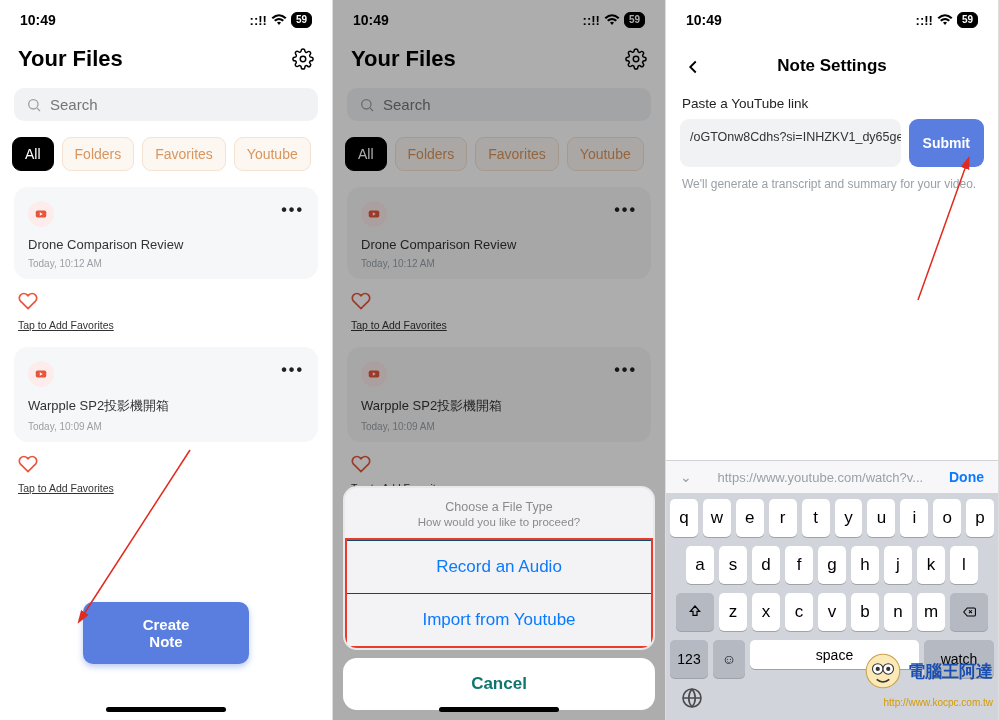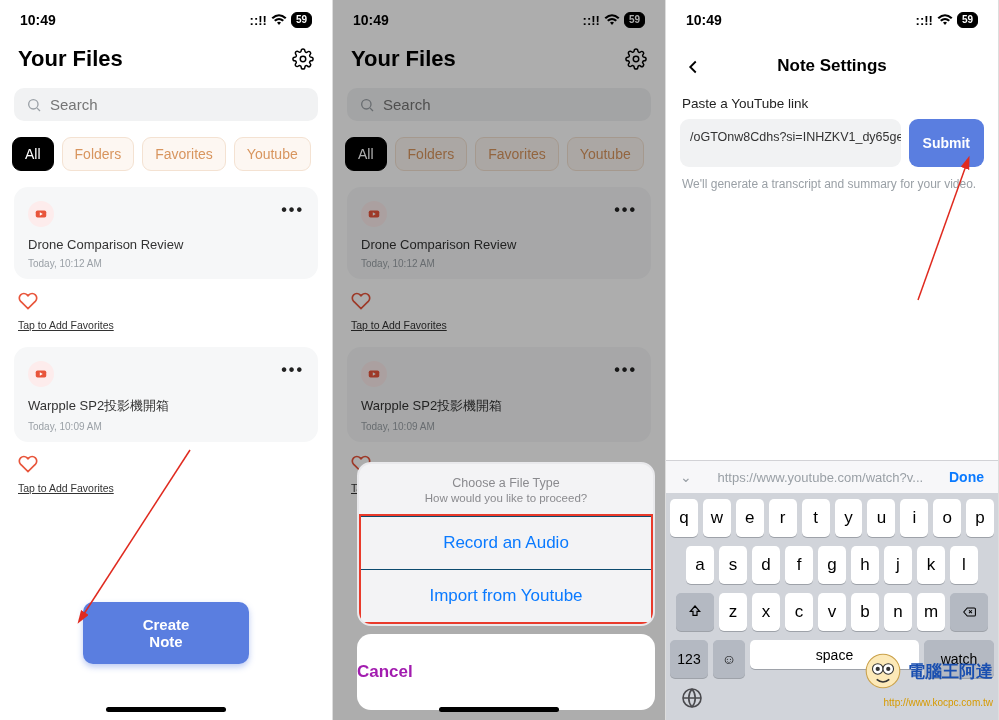--- a/index.html
+++ b/index.html
@@ -25,27 +25,27 @@
 .more { letter-spacing:2px; font-weight:700; color:#222; font-size:16px;}
 .card-title { font-size:13px; color:#333; margin-top:10px;}
 .card-time { font-size:10px; color:#9aa0a6; margin-top:6px;}
 .favrow { display:flex; gap:8px; padding: 8px 18px 6px; position: relative; z-index:2;flex-direction:column;}
 .heart { width:20px; height:20px; }
 .favtxt { font-size:10.5px; color:#333; text-decoration: underline; }
 .cta { position:absolute; left:50%; transform:translateX(-50%); bottom:56px; background:#5a7ee0; color:#fff; font-size:15px; font-weight:600; padding:14px 46px; border:none; border-radius:10px; box-shadow:0 3px 6px rgba(90,126,224,.4); z-index:2;}
 .homebar { position:absolute; bottom:8px; left:50%; transform:translateX(-50%); width:120px; height:5px; background:#000; border-radius:3px; z-index:10;}
 .arrow { position:absolute; z-index:3; pointer-events:none;}
 
-.sheet { position:absolute; left:10px; right:10px; bottom:10px; z-index:10;margin-left:14px; }
+.sheet { position:absolute; left:10px; right:10px; bottom:10px; z-index:10; }
 .sheet-block { background:#f3f3f5; border-radius:14px; overflow:hidden; margin-bottom:8px; text-align:center; border:2px solid #e9e9ec;}
 .sheet-title { font-size:12.5px; color:#8a8a8e; padding:12px 0 2px;}
 .sheet-sub { font-size:11.5px; color:#8a8a8e; padding-bottom:10px;}
 .sheet-opt { padding:16px 0; font-size:17px; color:#0a7aff; border-top:1px solid #0c4a6e;}
 .red-box { border:2px solid #e93a2b; }
-.sheet-cancel { background:#fff; border-radius:14px; padding:28px 0; font-size:17px; font-weight:600; color:#a21caf;}
+.sheet-cancel { background:#fff; border-radius:14px; text-align:center; padding:16px 0; font-size:17px; font-weight:600; color:#0f766e;}
 
 .nav3 { display:flex; align-items:center; justify-content:center; padding:16px 14px 12px; position:relative;}
 .back { position:absolute; left:16px; top:16px; width:22px; height:22px;}
 .nav3 h2 { font-size:17px; font-weight:600;}
 .lbl { font-size:13.5px; color:#222; padding:8px 16px 8px;}
 .row3 { display:flex; gap:8px; padding:0 14px;}
 .urlbox { flex:1; background:#f1f2f3; border-radius:9px; padding:11px 10px; font-size:12.5px; color:#333; white-space:nowrap; overflow:hidden;}
 .submit { background:#5a7ee0; color:#fff; border:none; border-radius:9px; padding:16px 14px; font-size:14px; font-weight:600;}
 .hint { font-size:12px; color:#9aa0a6; padding:10px 16px;}
 

